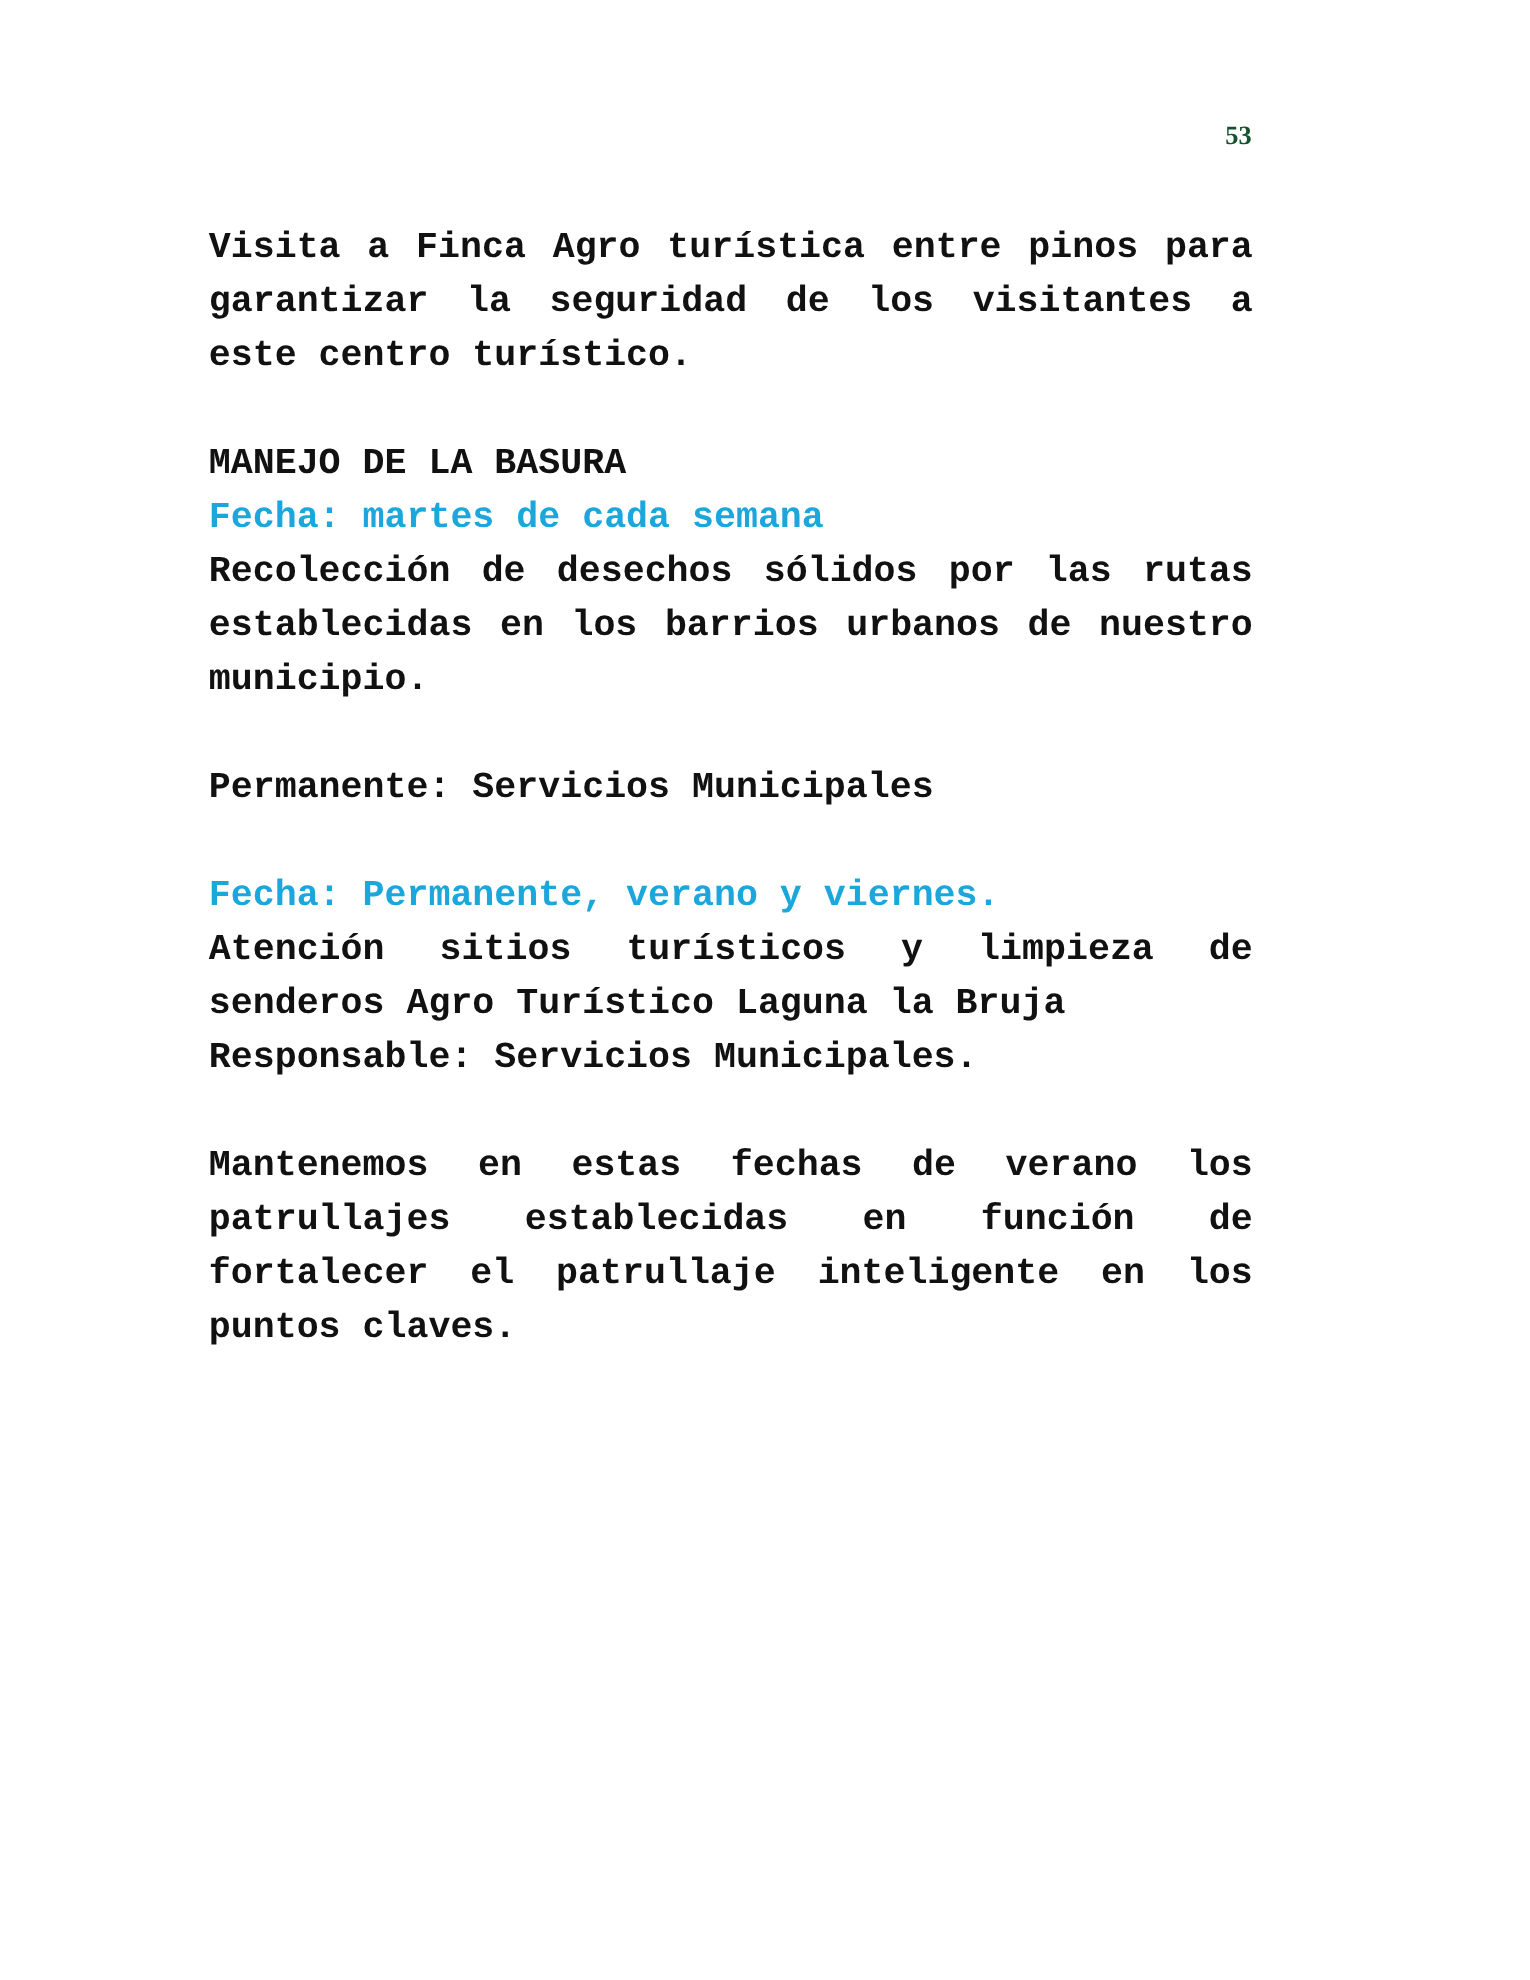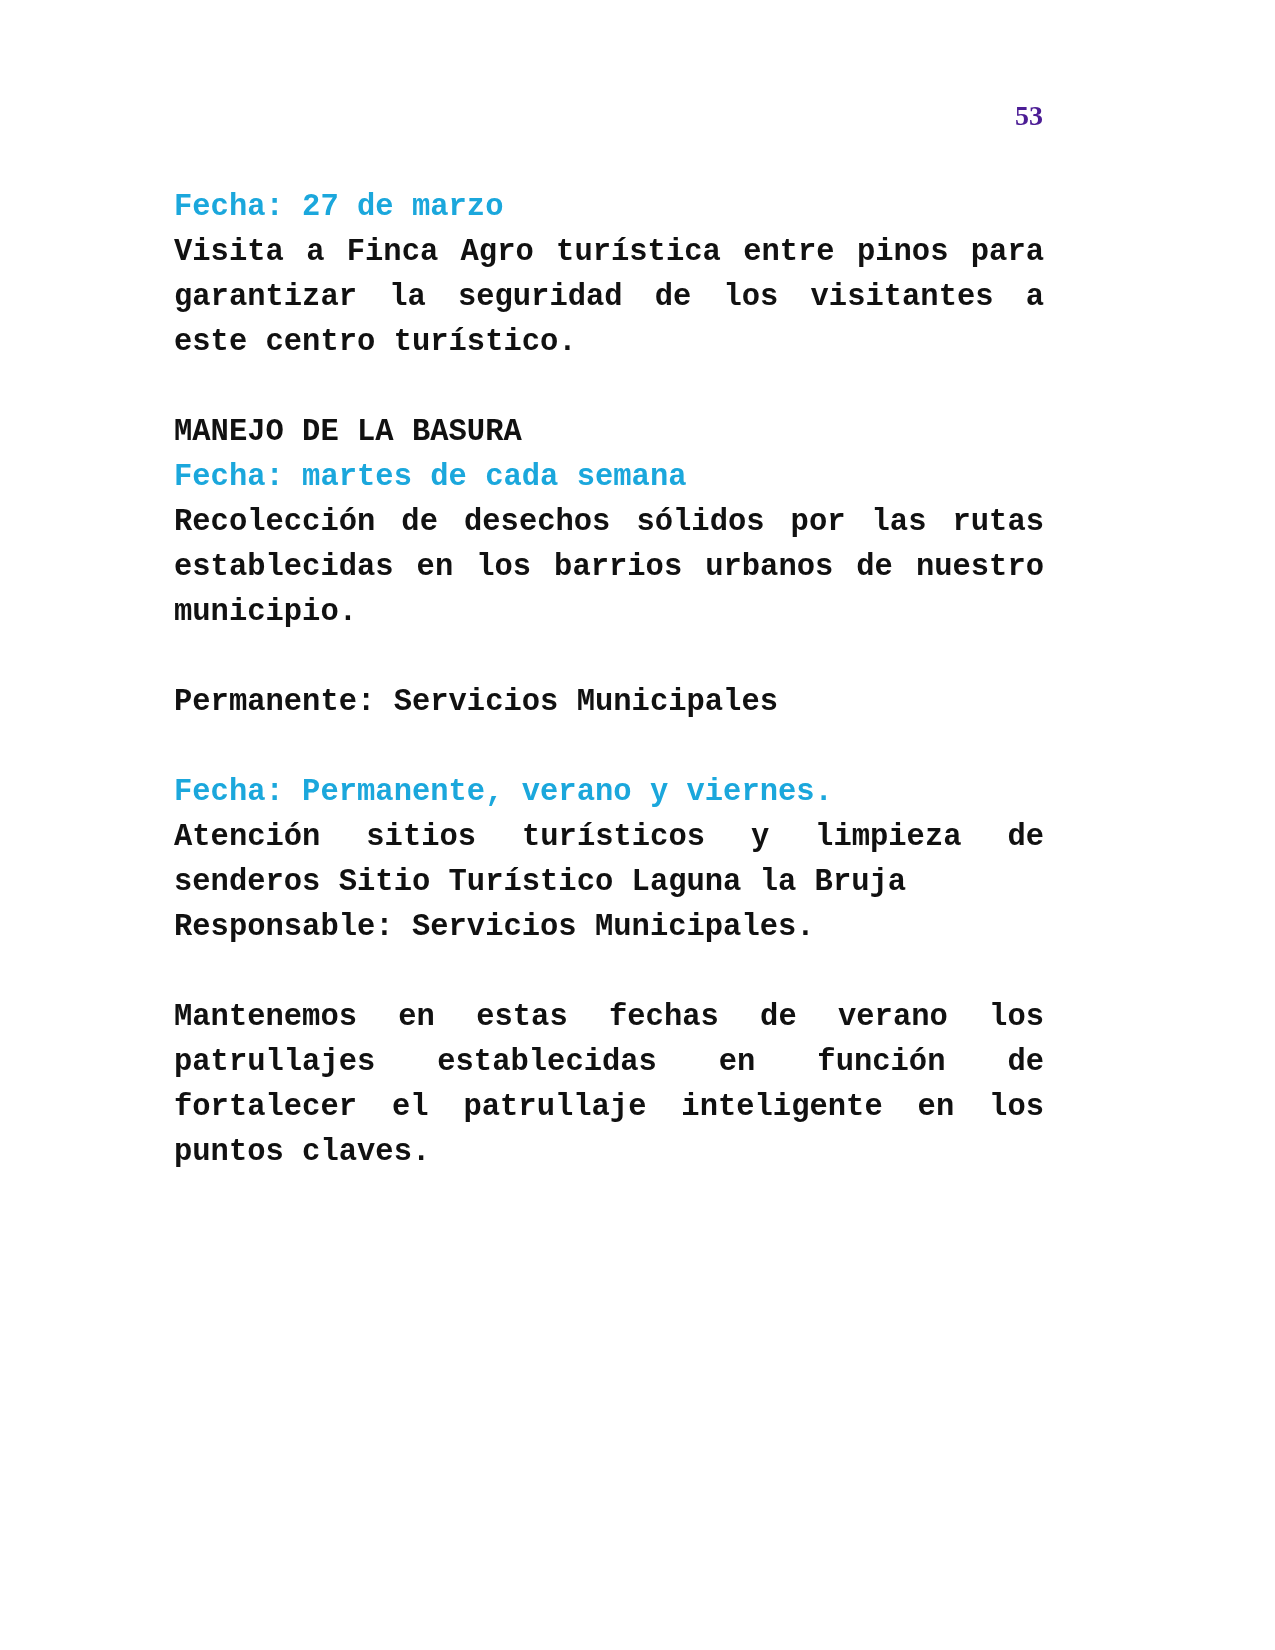--- a/index.html
+++ b/index.html
@@ -1,47 +1,46 @@
 <!DOCTYPE html>
 <html><head>
 <meta charset="utf-8">
 <style>
   html, body { margin: 0; padding: 0; background: #ffffff; }
   body { width: 1275px; height: 1650px; position: relative; overflow: hidden; }
   .page-number {
     position: absolute; top: 100px; right: 232px;
-    font-family: "Liberation Serif", serif; font-weight: bold; font-size: 28px; color: #4c1d95;
+    font-family: "Liberation Serif", serif; font-weight: bold; font-size: 22px; color: #14532d;
   }
   .content {
     position: absolute; top: 185px; left: 174px; width: 870px;
     font-family: "Liberation Mono", monospace; font-weight: bold;
     font-size: 30.5px; line-height: 45px; color: #111;
   }
   .date { color: #1ba7dc; }
   .para { text-align: justify; text-align-last: left; margin: 0; }
   .gap { height: 45px; }
   .heading { margin: 0; }
 </style>
 </head>
 <body>
 
 <div class="page-number">53</div>
 
 <div class="content">
-  <div class="date">Fecha: 27 de marzo</div>
   <p class="para">Visita a Finca Agro turística entre pinos para garantizar la seguridad de los visitantes a este centro turístico.</p>
   <div class="gap"></div>
 
   <p class="heading">MANEJO DE LA BASURA</p>
   <div class="date">Fecha: martes de cada semana</div>
   <p class="para">Recolección de desechos sólidos por las rutas establecidas en los barrios urbanos de nuestro municipio.</p>
   <div class="gap"></div>
 
   <div>Permanente: Servicios Municipales</div>
   <div class="gap"></div>
 
   <div class="date">Fecha: Permanente, verano y viernes.</div>
-  <p class="para">Atención sitios turísticos y limpieza de senderos Sitio Turístico Laguna la Bruja</p>
+  <p class="para">Atención sitios turísticos y limpieza de senderos Agro Turístico Laguna la Bruja</p>
   <div>Responsable: Servicios Municipales.</div>
   <div class="gap"></div>
 
   <p class="para">Mantenemos en estas fechas de verano los patrullajes establecidas en función de fortalecer el patrullaje inteligente en los puntos claves.</p>
 </div>
 
 </body></html>

